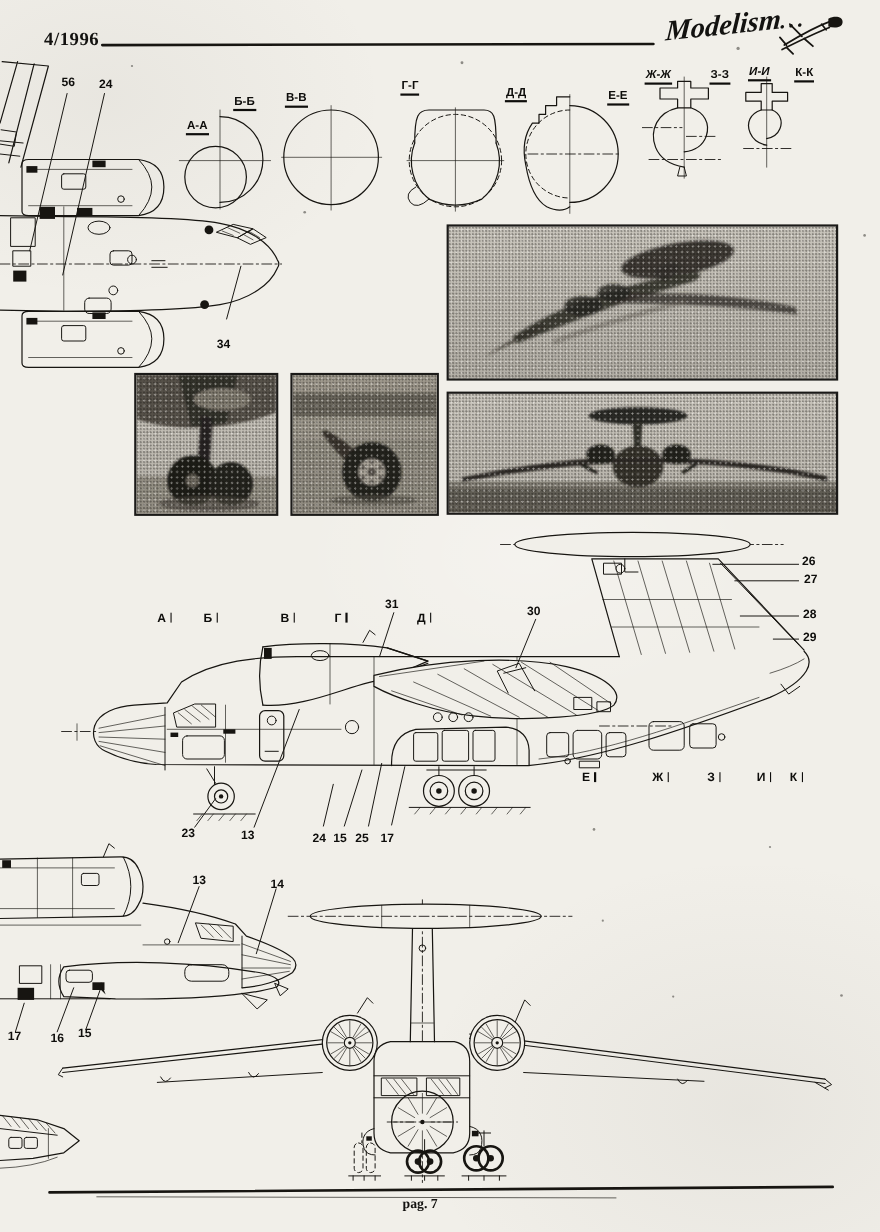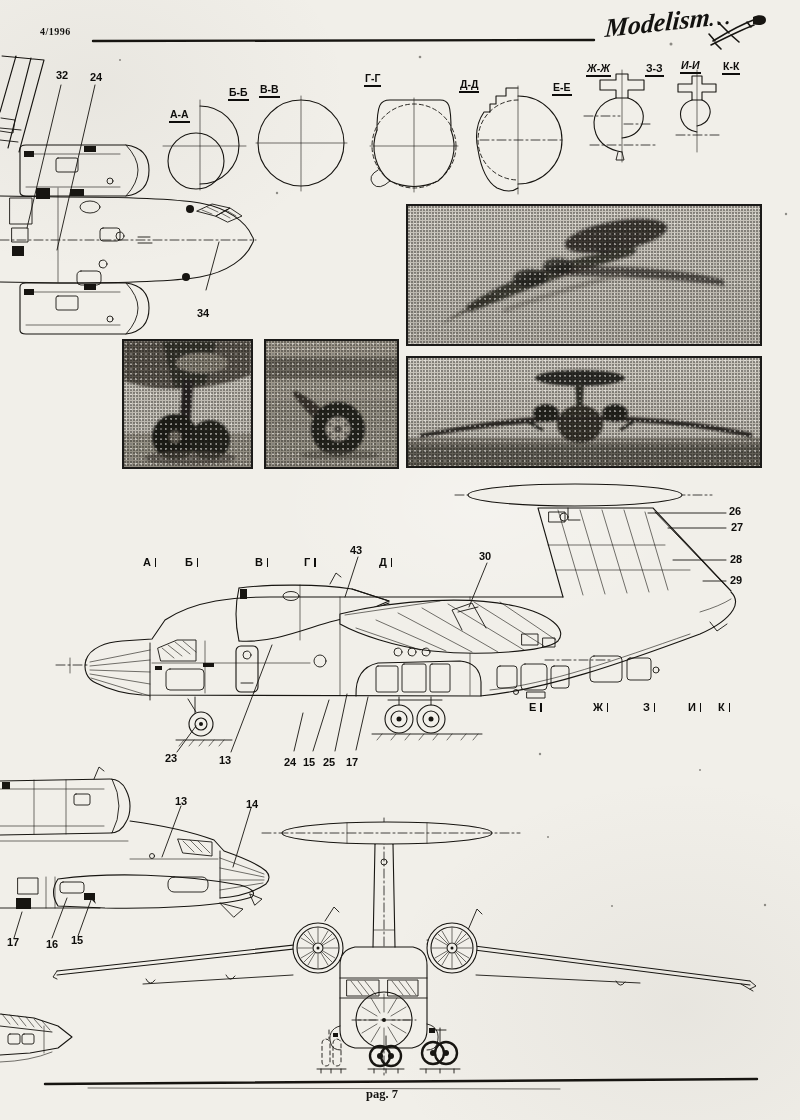--- a/index.html
+++ b/index.html
@@ -7,21 +7,21 @@
        font-family:"Liberation Sans",sans-serif;color:#131210;}
   #page{position:absolute;inset:0;}
   
   #page::before{content:"";position:absolute;inset:0;pointer-events:none;
     background:
       radial-gradient(420px 300px at 12% 8%, rgba(120,115,105,.07), transparent 60%),
       radial-gradient(500px 380px at 85% 90%, rgba(120,115,105,.08), transparent 60%),
       radial-gradient(300px 200px at 60% 45%, rgba(255,255,255,.25), transparent 70%);}
   .abs{position:absolute;}
   
-  .issue{font-family:"Liberation Serif",serif;font-weight:bold;font-size:10px;letter-spacing:.5px;}
+  .issue{font-family:"Liberation Serif",serif;font-weight:bold;font-size:17px;letter-spacing:.5px;}
   .logo{font-family:"Liberation Serif",serif;font-style:italic;font-weight:bold;font-size:26px;
         transform:rotate(-6deg) skewX(-10deg);transform-origin:left bottom;white-space:nowrap;}
   .logo .dots{letter-spacing:3px;font-size:20px;}
   .sec{position:absolute;font:bold 10.5px "Liberation Sans",sans-serif;color:#0e0d0b;
        border-bottom:2px solid #0e0d0b;padding:0 1px 1px;line-height:11px;}
   .co{position:absolute;font:bold 11px "Liberation Sans",sans-serif;color:#0e0d0b;line-height:11px;}
   .st{position:absolute;font:bold 11px "Liberation Sans",sans-serif;color:#0e0d0b;line-height:11px;}
   .st .tick{display:inline-block;width:1.5px;height:9px;background:#0e0d0b;margin-left:4px;vertical-align:-1px;}
   .pagnum{font-family:"Liberation Serif",serif;font-weight:bold;font-size:12.5px;}
   
@@ -59,31 +59,31 @@
       <path d="M7,31 C20,23 36,14 50,9"></path>
       <path d="M5,35 C19,28 35,20 48,15"></path>
       <path d="M23,23 L12,12 M25,25 L33,32"></path>
       <path d="M9,31 L3,24 M9,33 L15,39"></path>
       <path d="M41,12 L45,17"></path>
     </g>
     <path d="M47,7 C53,4 60,5 60,10 C60,15 53,16 47,14 Z" fill="#171511"></path>
   </svg>
 
   <div class="sec" style="left:169px;top:109px;">А-А</div>
-  <div class="sec" style="left:212px;top:87px;margin-left:16px;">Б-Б</div>
+  <div class="sec" style="left:212px;top:87px;">Б-Б</div>
   <div class="sec" style="left:259px;top:84px;">В-В</div>
   <div class="sec" style="left:364px;top:73px;">Г-Г</div>
   <div class="sec" style="left:459px;top:79px;">Д-Д</div>
   <div class="sec" style="left:552px;top:82px;">Е-Е</div>
   <div class="sec" style="left:586px;top:63px;font-style:italic;">Ж-Ж</div>
   <div class="sec" style="left:633px;top:63px;margin-left:12px;">З-З</div>
   <div class="sec" style="left:680px;top:60px;font-style:italic;">И-И</div>
   <div class="sec" style="left:706px;top:61px;margin-left:16px;">К-К</div>
 
-  <div class="co" style="left:56px;top:70px;">32</div>
+  <div class="co" style="left:56px;top:70px;">56</div>
   <div class="co" style="left:90px;top:72px;">24</div>
   <div class="co" style="left:197px;top:308px;">34</div>
 
   <div class="photo" style="left:406px;top:204px;width:352px;height:138px;">
     <svg width="352" height="138" viewBox="0 0 352 138">
       <defs>
           <filter id="b1">
             <feGaussianBlur stdDeviation="1.4"></feGaussianBlur>
           </filter>
         </defs>
@@ -172,21 +172,21 @@
   <div class="st" style="left:255px;top:557px;"><span>В</span><span class="tick"></span></div>
   <div class="st" style="left:304px;top:557px;"><span>Г</span><span class="tick"></span></div>
   <div class="st" style="left:379px;top:557px;"><span>Д</span><span class="tick"></span></div>
 
   <div class="st" style="left:529px;top:702px;"><span>Е</span><span class="tick"></span></div>
   <div class="st" style="left:593px;top:702px;"><span>Ж</span><span class="tick"></span></div>
   <div class="st" style="left:643px;top:702px;"><span>З</span><span class="tick"></span></div>
   <div class="st" style="left:688px;top:702px;"><span>И</span><span class="tick"></span></div>
   <div class="st" style="left:718px;top:702px;"><span>К</span><span class="tick"></span></div>
 
-  <div class="co" style="left:350px;top:545px;">43</div>
+  <div class="co" style="left:350px;top:545px;">31</div>
   <div class="co" style="left:479px;top:551px;">30</div>
   <div class="co" style="left:729px;top:506px;">26</div>
   <div class="co" style="left:731px;top:522px;">27</div>
   <div class="co" style="left:730px;top:554px;">28</div>
   <div class="co" style="left:730px;top:575px;">29</div>
   <div class="co" style="left:165px;top:753px;">23</div>
   <div class="co" style="left:219px;top:755px;">13</div>
   <div class="co" style="left:284px;top:757px;">24</div>
   <div class="co" style="left:303px;top:757px;">15</div>
   <div class="co" style="left:323px;top:757px;">25</div>

